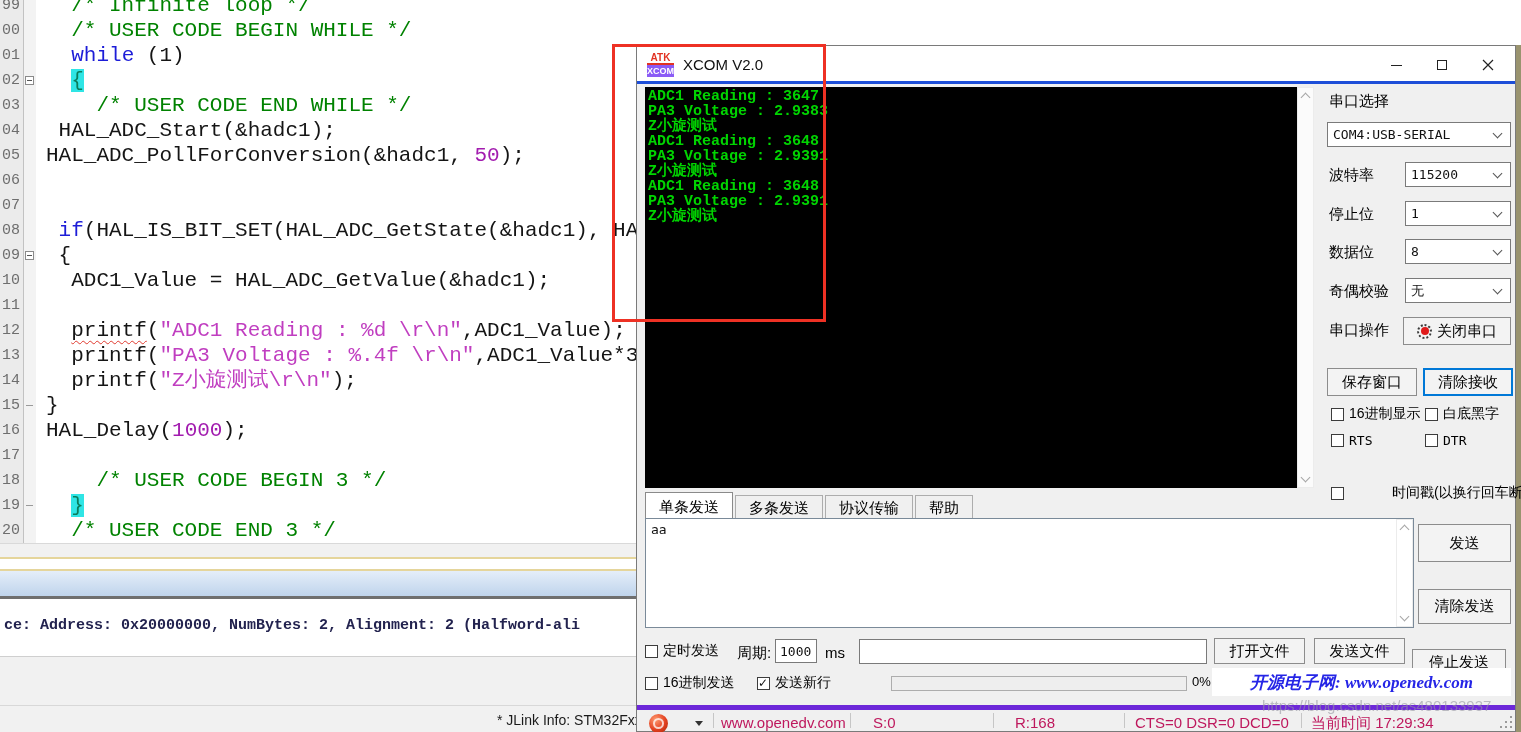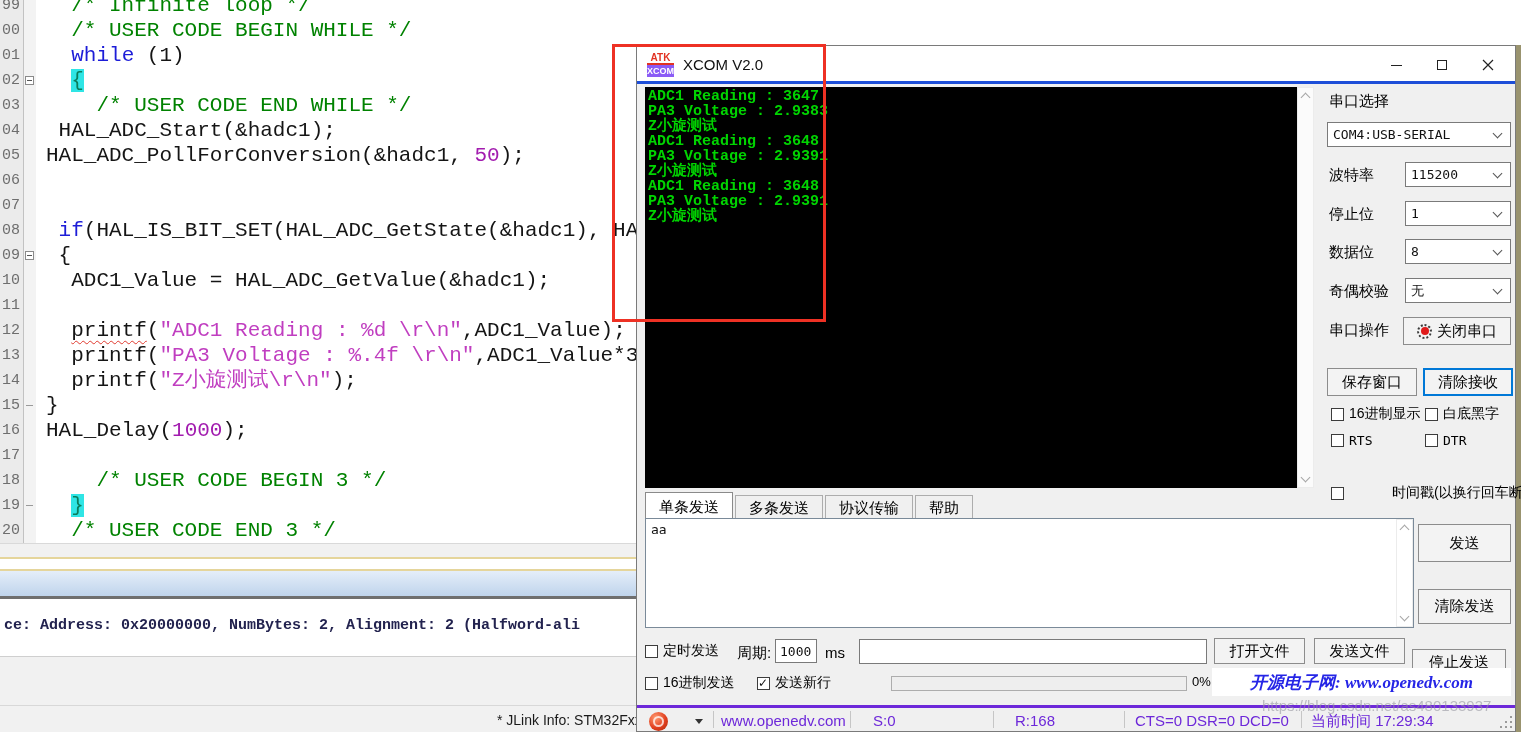--- a/index.html
+++ b/index.html
@@ -117,21 +117,21 @@
   #file-input   { left:222px; top:593px; width:348px; height:25px; }
 
   #progress { position:absolute; left:254px; top:630px; width:296px; height:15px;
               background:#eeeeee; border:1px solid #adadad; }
   #pct { position:absolute; left:555px; top:628px; font:13px "Liberation Sans", sans-serif; color:#000; }
   #brand { position:absolute; left:575px; top:622px; width:299px; height:28px; background:#fff;
            display:flex; align-items:center; justify-content:center;
            font:italic bold 17px "Liberation Serif", serif; color:var(--brand-blue,#2525e6); white-space:nowrap; }
 
   #xstatus { position:absolute; left:0; top:659px; width:878px; height:26px; background:#f0f0f0;
-             border-top:3px solid #6d28d9; font:15px/26px "Liberation Sans", sans-serif; color:#6d28d9; }
+             border-top:5px solid #6d28d9; font:15px/26px "Liberation Sans", sans-serif; color:#be185d; }
   #xstatus .seg { position:absolute; top:0; white-space:nowrap; }
   .sdiv { position:absolute; top:3px; bottom:3px; width:1px; background:#c6c6c6; }
   .rec-icon { position:absolute; left:12px; top:4px; width:19px; height:19px; border-radius:50%;
               background:radial-gradient(circle at 35% 30%, #ff9a70, #e2401f 55%, #a82708); }
   .rec-icon::after { content:""; position:absolute; inset:4px; border:2px solid rgba(255,255,255,.75); border-radius:50%; }
   .caret-down { position:absolute; left:58px; top:11px; width:0; height:0;
                 border-left:4px solid transparent; border-right:4px solid transparent; border-top:5px solid #333; }
   .grip { position:absolute; right:3px; bottom:3px; width:12px; height:12px; }
   .grip i { position:absolute; width:2px; height:2px; background:#9a9a9a; }
 

